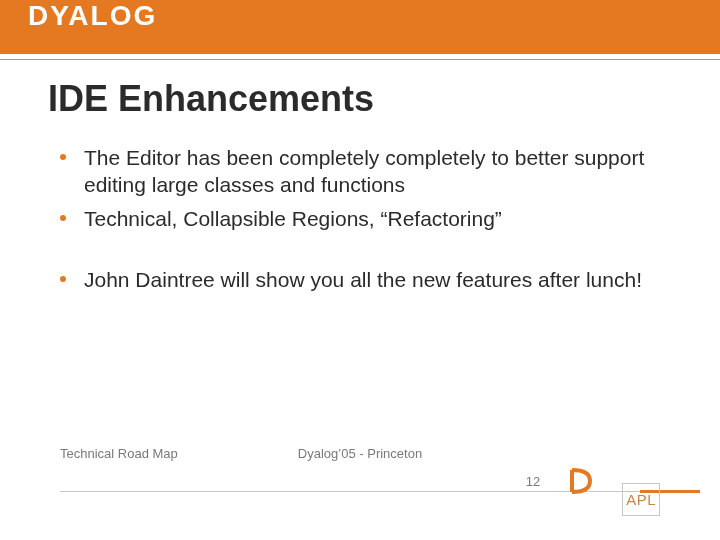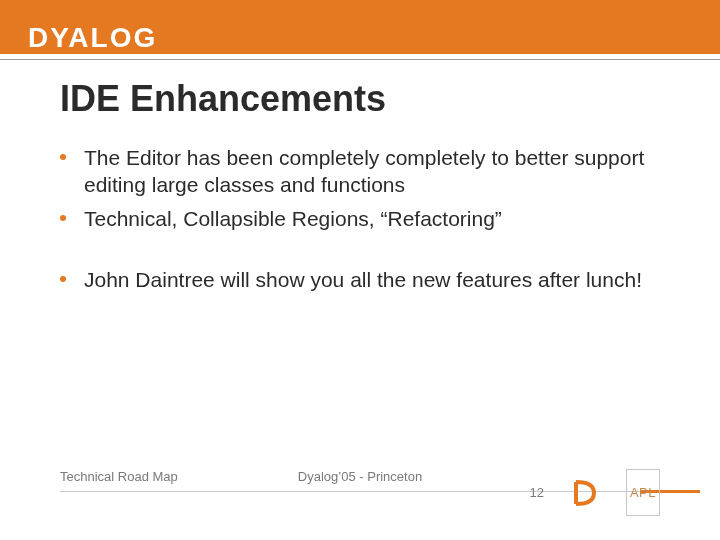--- a/index.html
+++ b/index.html
@@ -1,36 +1,36 @@
 <!DOCTYPE html>
 <html><head>
 <meta charset="utf-8">
 <style>
   * { margin: 0; padding: 0; box-sizing: border-box; }
   html, body { width: 720px; height: 540px; font-family: Arial, Helvetica, sans-serif; background: #fff; }
   .slide { width: 720px; height: 540px; display: flex; flex-direction: column; position: relative; }
 
   
-  .header { background: #e57921; height: 54px; width: 100%; display: flex; align-items: flex-end; }
+  .header { background: #e57921; height: 54px; width: 100%; display: flex; align-items: flex-start; }
   .logo-text {
     color: #fff;
     font-size: 28px;
     font-weight: 600;
     letter-spacing: 2px;
     margin-left: 28px;
     font-family: Arial, sans-serif;
   }
   .header-underline { height: 6px; width: 100%; background: #fff; border-bottom: 1px solid #9a9a9a; }
 
   
   .title {
     font-size: 36px;
     font-weight: 700;
     color: #2b2b2b;
-    margin: 18px 0 0 60px;
+    margin: 18px 0 0 48px;
   }
 
   
   .body { flex: 1; padding: 24px 60px 0 60px; font-size: 21px; color: #2b2b2b; line-height: 1.3; }
   .bullet-group { margin-bottom: 34px; }
   .bullet { display: flex; margin-bottom: 6px; }
   .bullet .dot {
     width: 6px; height: 6px; background: #e57921; border-radius: 50%;
     margin-top: 10px; margin-right: 18px; flex-shrink: 0;
   }
@@ -50,22 +50,22 @@
     height: 1px; background: #c7c7c7;
   }
   .footer-line::after {
     content: ""; position: absolute; right: -20px; top: -1px;
     width: 60px; height: 3px; background: #e57921;
   }
 
   
   .d-mark svg { display: block; }
   .apl-badge {
-    font-size: 13px; color: #c08a52; border: 1px solid #c7c7c7;
-    padding: 15px 3px; letter-spacing: 0.5px;
+    font-size: 15px; color: #c08a52; border: 1px solid #c7c7c7;
+    padding: 7px 3px; letter-spacing: 0.5px; margin-top: 37px;
   }
 </style>
 </head>
 <body>
 
 <div class="slide">
 
   <div class="header">
     <span class="logo-text">DYALOG</span>
   </div>

